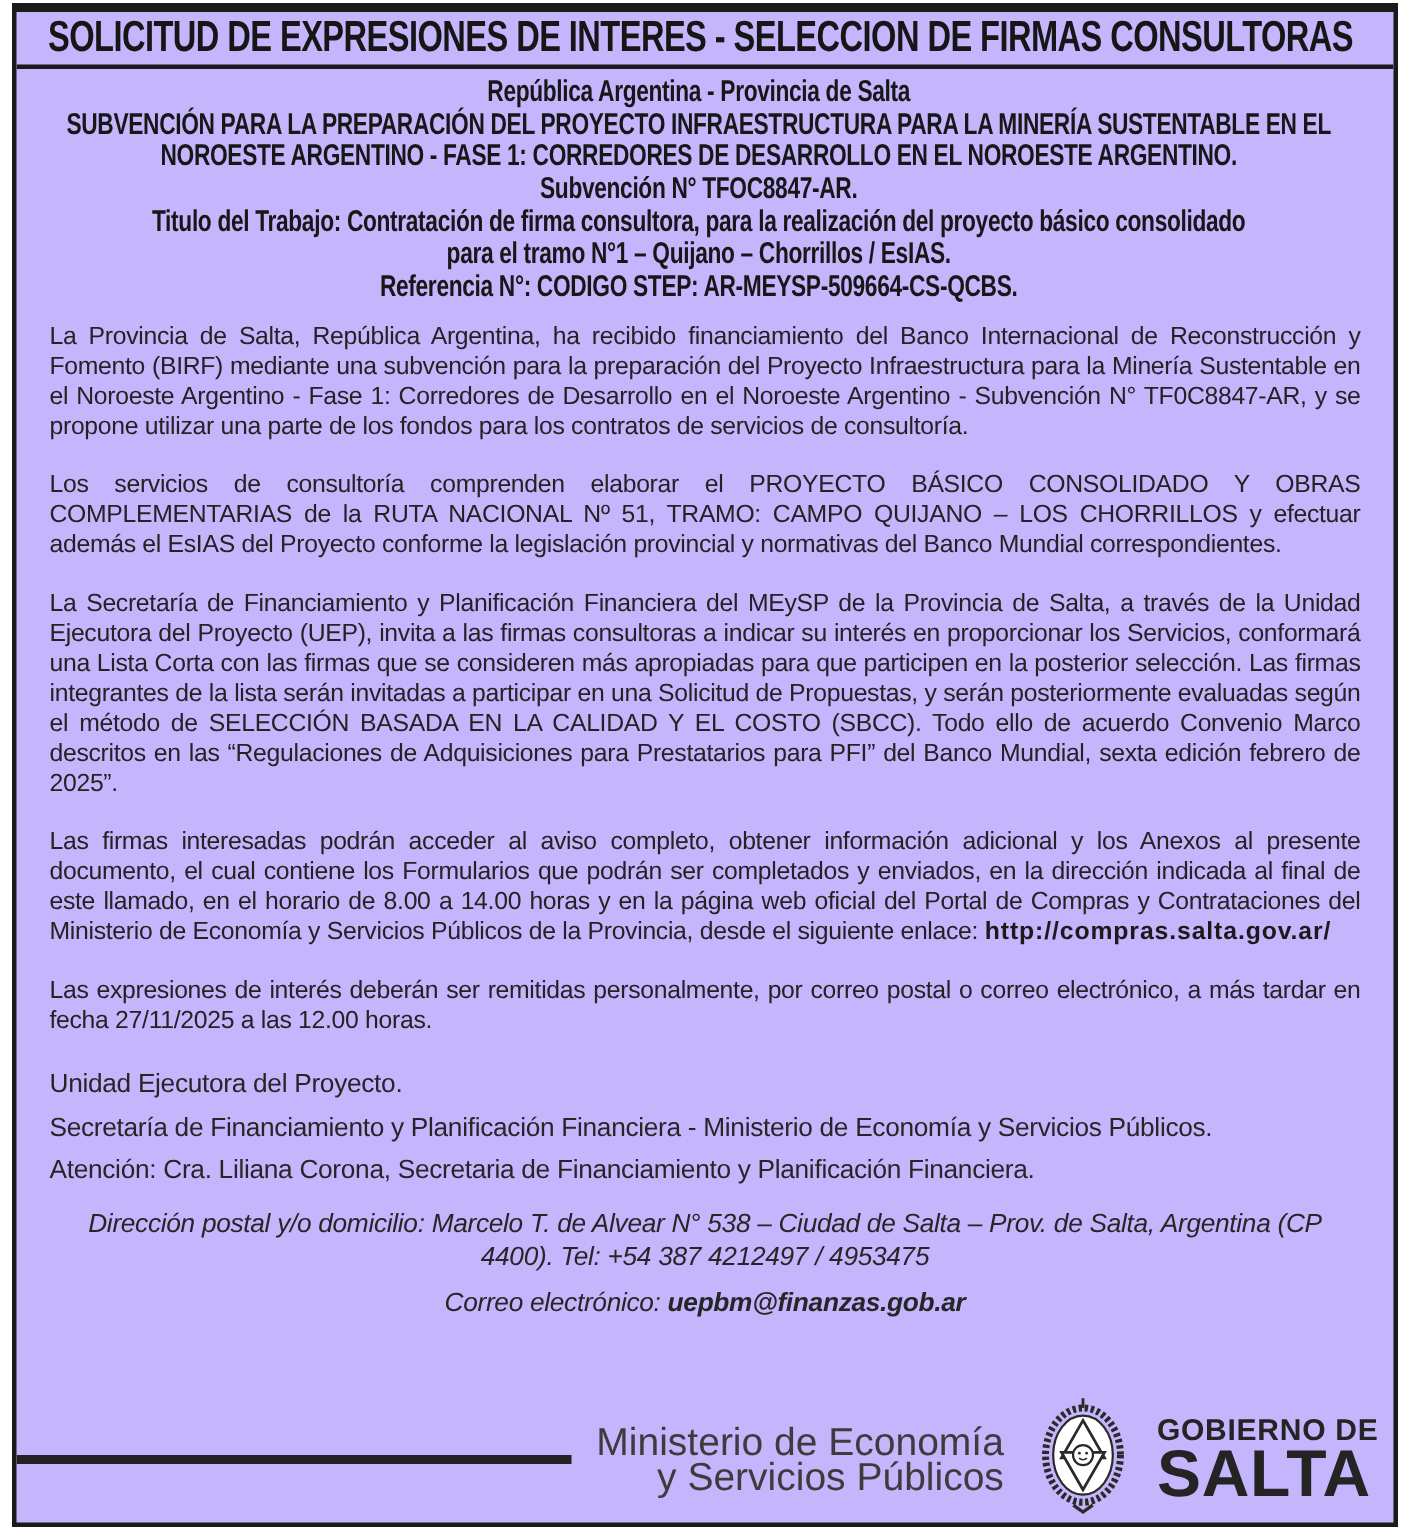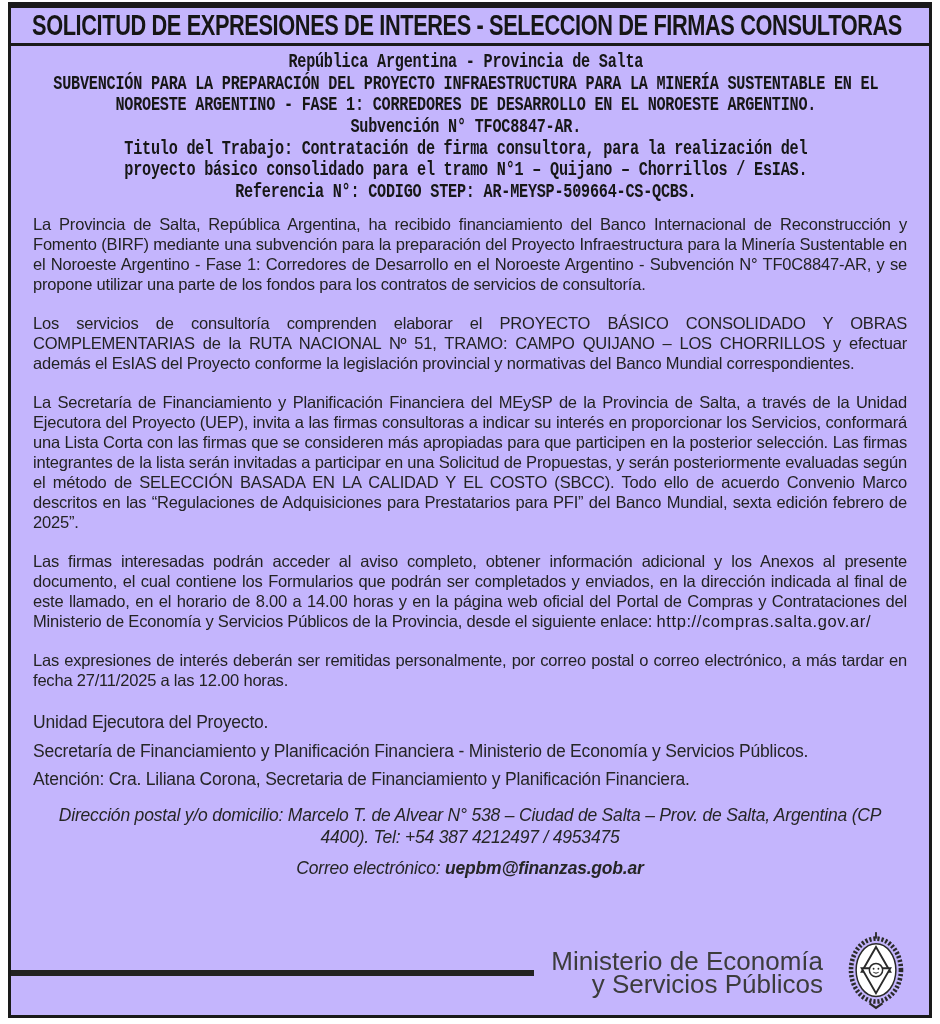--- a/index.html
+++ b/index.html
@@ -33,21 +33,21 @@
     transform-origin: 0 50%;
     text-align: center;
     white-space: nowrap;
     font-weight: bold;
     font-size: 29px;
     line-height: 1.05;
     letter-spacing: -0.5px;
     color: #161616;
   }
   
-  .headblock { padding: 5px 0 2px; overflow: hidden; font-family: Liberation Mono, monospace; }
+  .headblock { padding: 5px 0 2px; overflow: hidden; }
   .head-cond {
     width: 1200px;
     transform: scaleX(0.758);
     transform-origin: 0 0;
     text-align: center;
     font-weight: bold;
     font-size: 20px;
     line-height: 21px;
     letter-spacing: -0.3px;
     color: #171717;
@@ -61,20 +61,21 @@
     margin: 0 0 19px;
     text-align: justify;
     font-size: 16.5px;
     line-height: 20px;
     letter-spacing: -0.2px;
     color: #232323;
   }
   .portal-link {
     letter-spacing: 0.6px;
     color: #1b1b1b;
+    font-weight: bold;
   }
   
   .sigblock { padding: 3px 22px 0; }
   .sig-line {
     margin: 0 0 8.5px;
     font-size: 17.5px;
     line-height: 20px;
     letter-spacing: -0.2px;
     color: #262626;
   }
@@ -177,15 +178,19 @@
         <path d="M40 18 L55.5 45 L24.5 45 Z" fill="#ffffff" stroke="#2a2a2a" stroke-width="2"></path>
         <path d="M40 68 L24.5 41 L55.5 41 Z" fill="#ffffff" stroke="#2a2a2a" stroke-width="2"></path>
         <circle cx="40" cy="43" r="7.2" fill="#ffffff" stroke="#2a2a2a" stroke-width="1.6"></circle>
         <circle cx="37.4" cy="41.6" r="1" fill="#2a2a2a"></circle>
         <circle cx="42.6" cy="41.6" r="1" fill="#2a2a2a"></circle>
         <path d="M37.2 45.2 Q40 47.4 42.8 45.2" fill="none" stroke="#2a2a2a" stroke-width="1.1"></path>
         <path d="M33 79 L40 84 L47 79" fill="none" stroke="#2a2a2a" stroke-width="2.4"></path>
         <rect x="39" y="2" width="2" height="7" fill="#2a2a2a"></rect>
       </svg>
     </div>
+    <div class="gov">
+      <div class="gov-top">GOBIERNO DE</div>
+      <div class="gov-salta">SALTA</div>
+    </div>
   </div>
 
 </div>
 
 </body></html>

